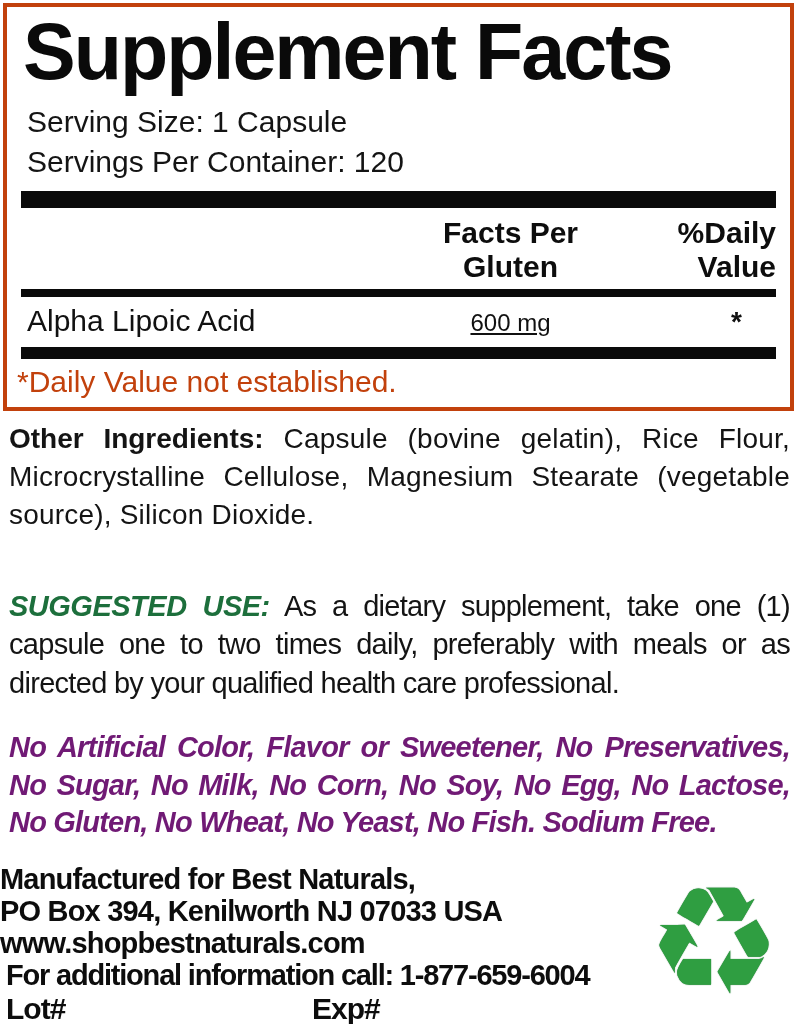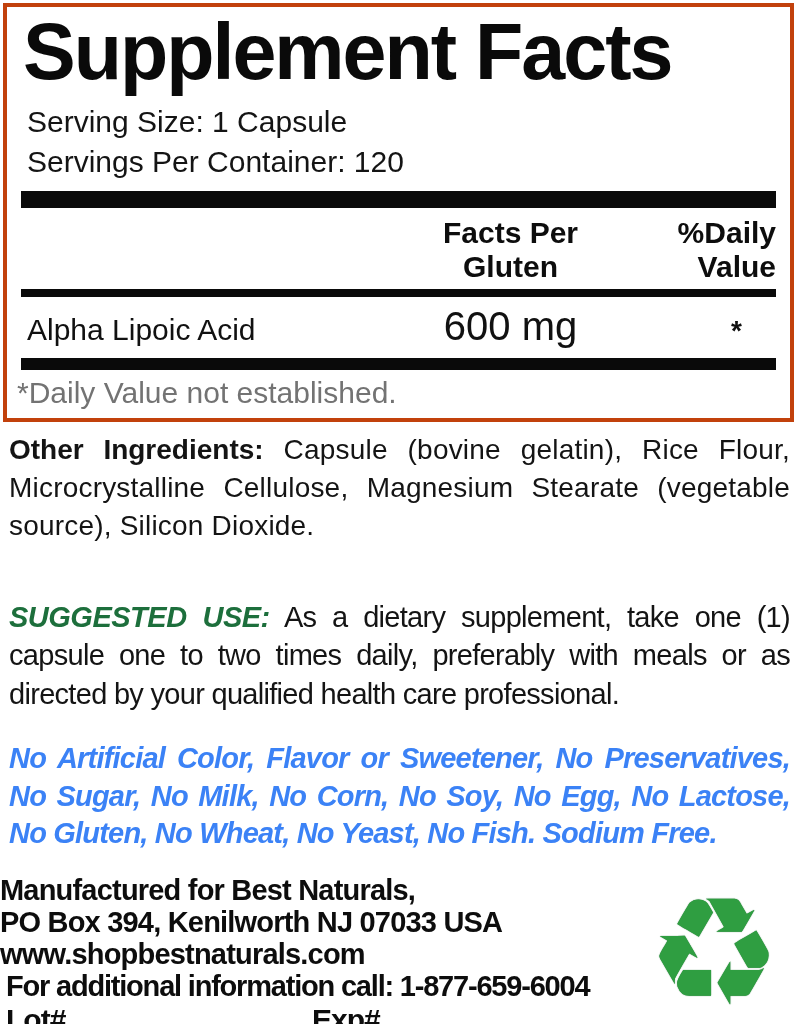--- a/index.html
+++ b/index.html
@@ -41,27 +41,27 @@
 
   .facts-header { display: flex; margin-top: 8px; }
   .facts-header .col-name { flex: 1 1 auto; }
   .col-amount { width: 215px; text-align: center; }
   .col-dv     { width: 158px; text-align: right; }
   .facts-header .hdr {
     font-size: 30px; font-weight: bold; line-height: 1.12; color: #0d0d0d;
   }
   .facts-row { display: flex; align-items: baseline; margin-top: 7px; }
   .facts-row .col-name { flex: 1 1 auto; font-size: 30px; padding-left: 6px; }
-  .facts-row .col-amount { font-size: 40px; }
+  .facts-row .col-amount { font-size: 24px; text-decoration: underline; }
   .facts-row .col-dv { font-size: 28px; padding-right: 34px; font-weight: bold; }
 
   .facts-footnote {
     font-size: 30px;
     margin: 6px 0 2px -4px;
-    color: #737373;
+    color: #c2410c;
   }
 
   
   .para {
     text-align: justify;
     color: #141414;
   }
   .other-ingredients {
     margin: 9px 8px 0 9px;
     font-size: 28px;
@@ -76,21 +76,21 @@
     letter-spacing: -0.7px;
   }
   .suggested-use .lead { font-weight: bold; color: #1d6f3c; letter-spacing: -0.5px; font-style: italic; }
   .claims {
     margin: 26px 8px 0 9px;
     font-size: 29px;
     line-height: 1.30;
     font-style: italic;
     font-weight: bold;
     letter-spacing: -0.8px;
-    color: #3b82f6;
+    color: #701a75;
   }
 
   
   .footer { display: flex; margin-top: 22px; }
   .footer-left { width: 630px; }
   .footer-line {
     font-size: 29px;
     font-weight: bold;
     line-height: 1.10;
     letter-spacing: -0.8px;

